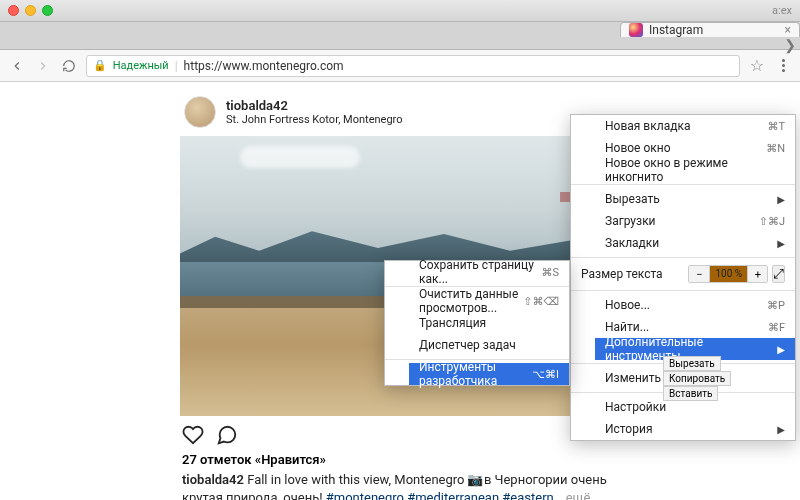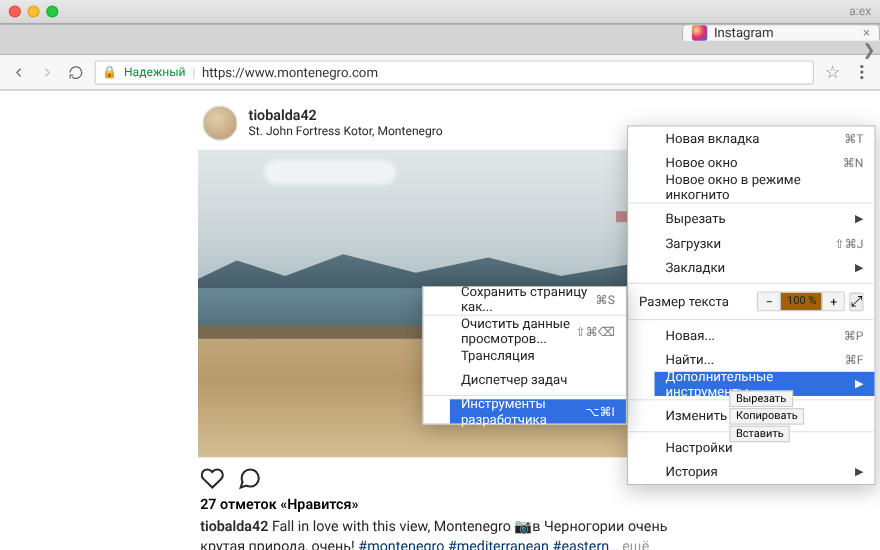--- a/index.html
+++ b/index.html
@@ -197,21 +197,21 @@
         <span class="zoomctl">
           <button>−</button>
           <span class="pct">100 %</span>
           <button>+</button>
         </span>
         <button class="zoomctl full">⤢</button>
       </span>
     </div>
     <div class="menu-sep"></div>
     <div class="menu-row">
-        <span>Новая...</span>
+        <span>Новое...</span>
         <span class="sc">⌘P</span>
       </div>
     <div class="menu-row">
         <span>Найти...</span>
         <span class="sc">⌘F</span>
       </div>
     <div class="menu-row hover">
         <span>Дополнительные инструменты</span>
         <span class="menu-arrow">▶</span>
       </div>

